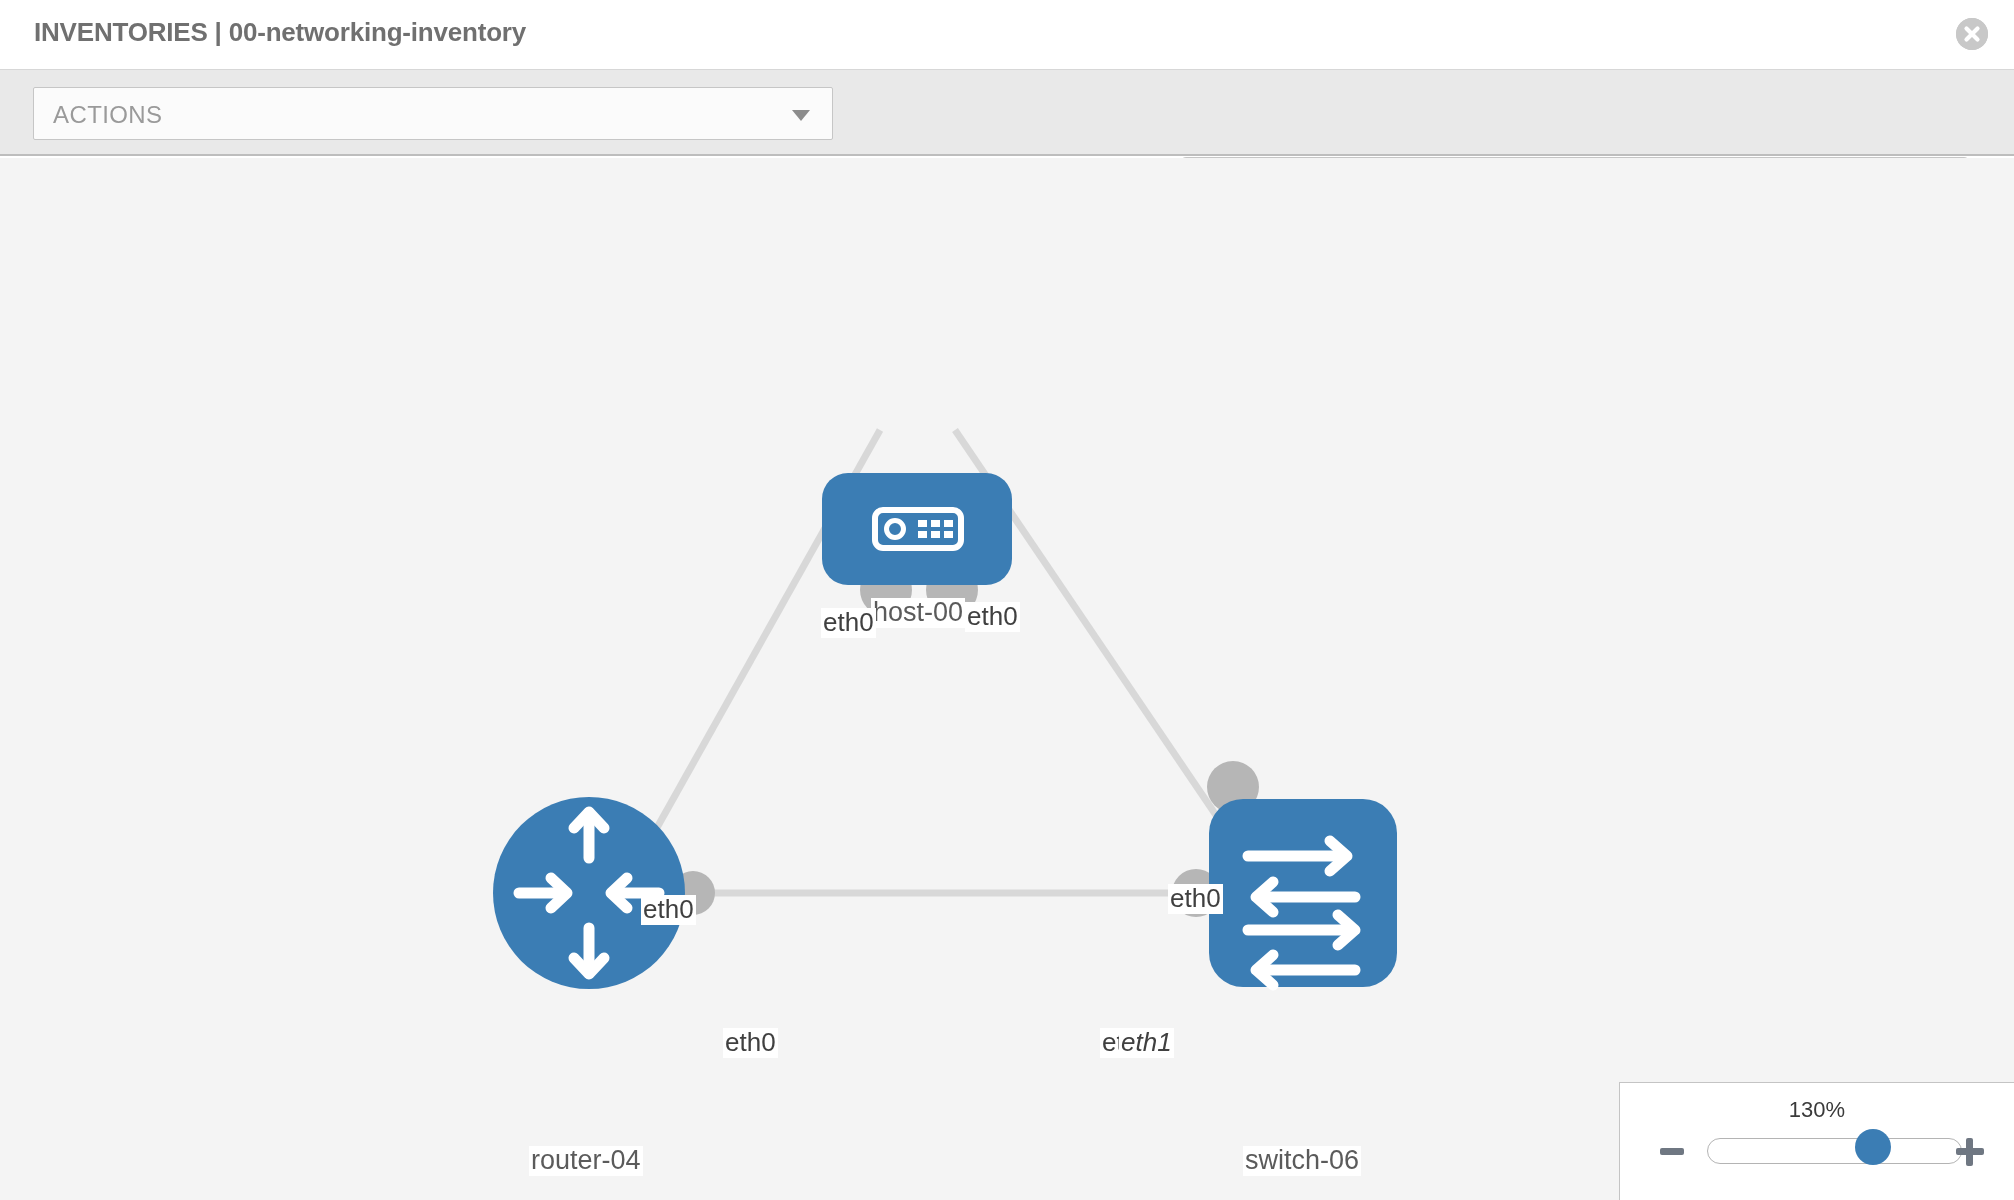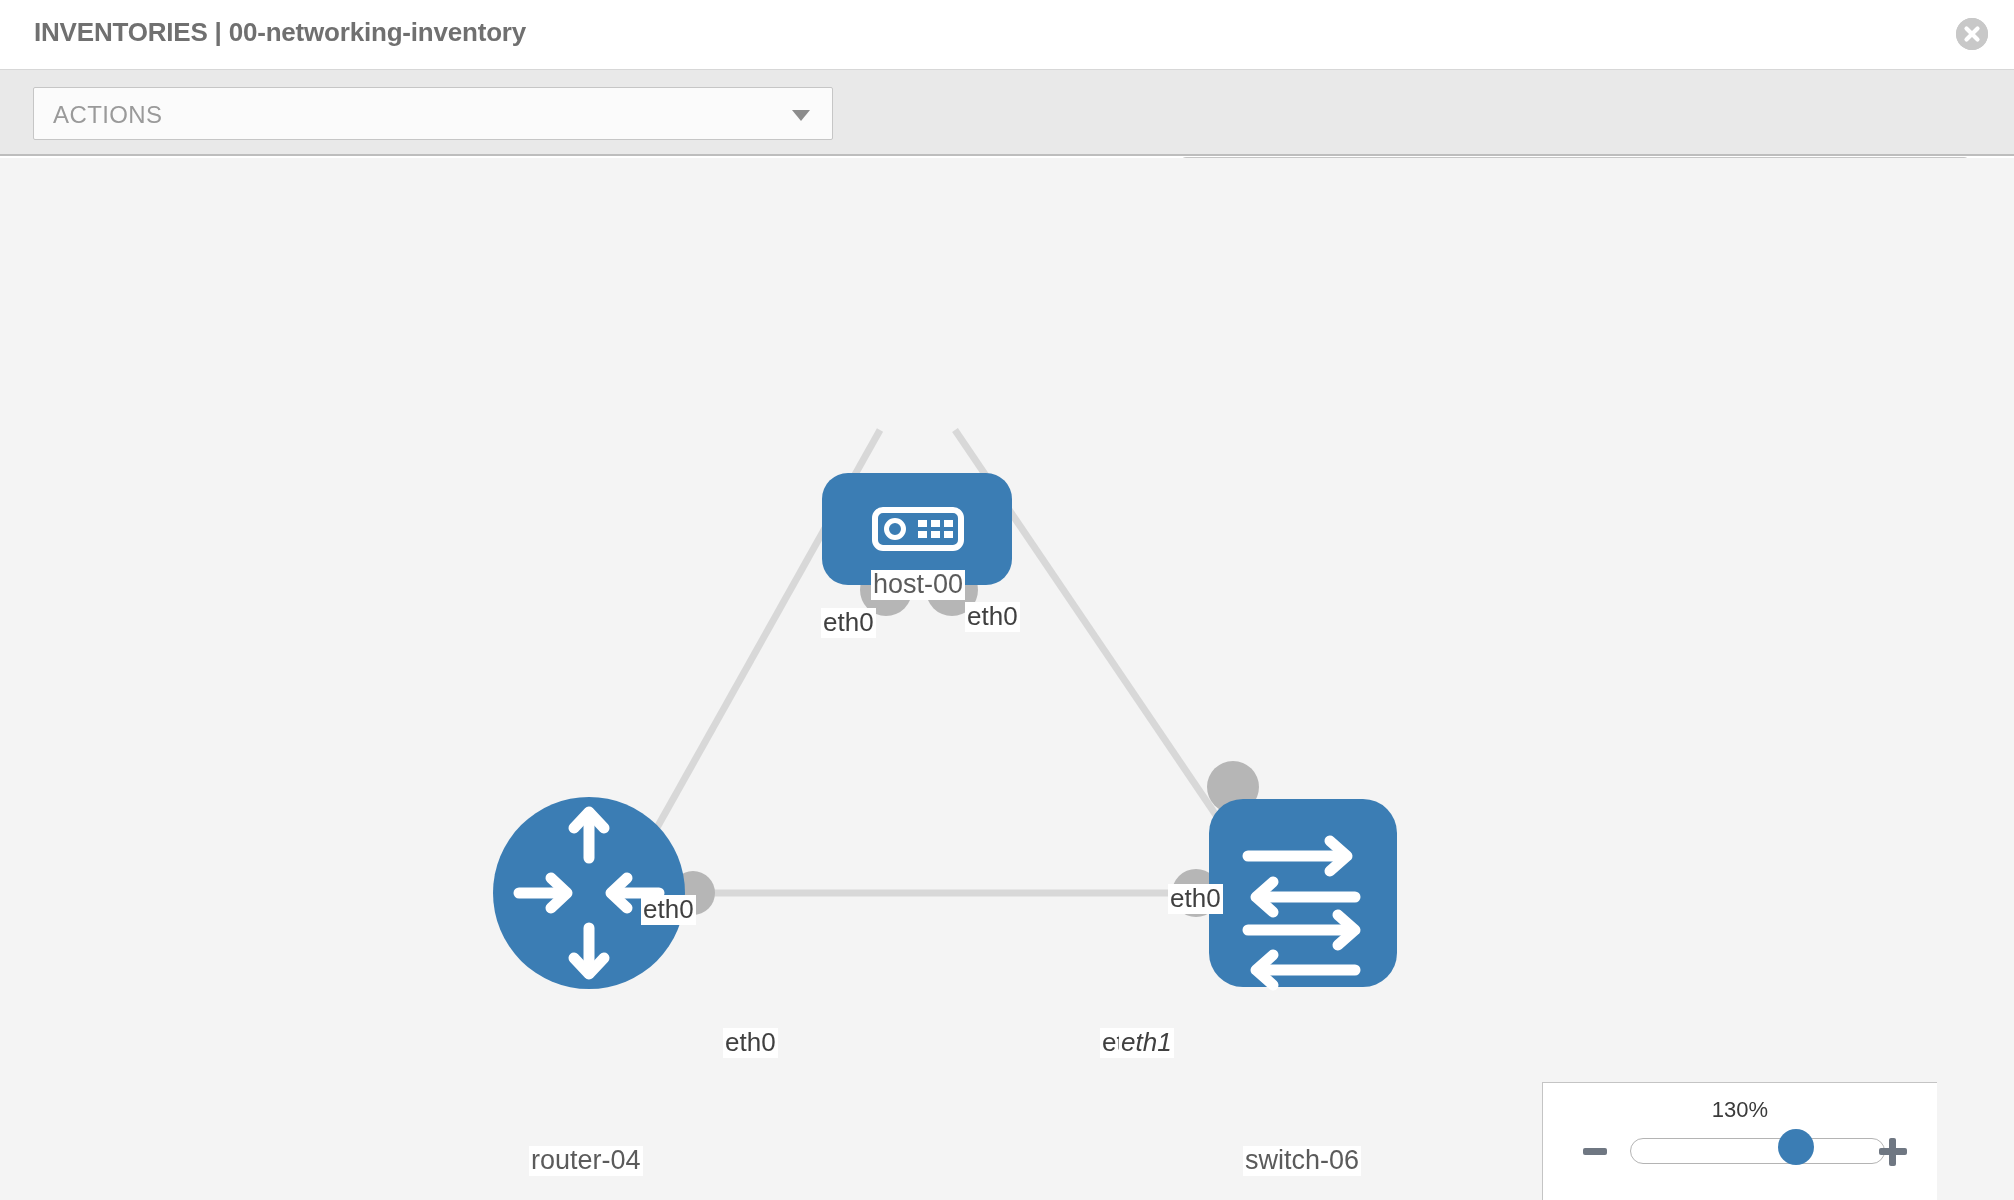--- a/index.html
+++ b/index.html
@@ -116,21 +116,21 @@
     font-size: 26px;
     color: #404040;
     background: #ffffff;
     white-space: nowrap;
     padding: 0 2px;
     line-height: 1.15;
   }
 
   
   .zoom-panel {
-    position: absolute; left: 1542px; top: 1082px;
+    position: absolute; left: 1619px; top: 1082px;
     width: 395px; height: 118px;
     background: #ffffff;
     border-top: 1px solid #c4c4c4;
     border-left: 1px solid #c4c4c4;
     box-sizing: border-box;
   }
   .zoom-value {
     position: absolute; left: 0; right: 0; top: 14px;
     text-align: center;
     font-size: 22px; color: #3a3a3a;
@@ -269,21 +269,21 @@
           <path d="M1355 739 L1258 739"></path>
           <path d="M1273 724 L1256 739 L1273 754"></path>
           <path d="M1248 772 L1353 772"></path>
           <path d="M1338 757 L1355 772 L1338 787"></path>
           <path d="M1355 812 L1258 812"></path>
           <path d="M1273 797 L1256 812 L1273 827"></path>
         </g>
       </g>
     </svg>
 
-    <div class="node-label" style="left:871px;  top:412px;">host-00</div>
+    <div class="node-label" style="left:871px;  top:440px;">host-00</div>
     <div class="node-label" style="left:529px;  top:988px;">router-04</div>
     <div class="node-label" style="left:1243px; top:988px;">switch-06</div>
 
     <div class="link-label" style="left:821px;  top:450px;">eth0</div>
     <div class="link-label" style="left:965px;  top:444px;">eth0</div>
     <div class="link-label" style="left:641px;  top:737px;">eth0</div>
     <div class="link-label" style="left:1168px; top:726px;">eth0</div>
     <div class="link-label" style="left:723px;  top:870px;">eth0</div>
     <div class="link-label" style="left:1100px; top:870px;">eth</div>
     <div class="link-label" style="left:1119px; top:870px;font-style:italic;">eth1</div>

